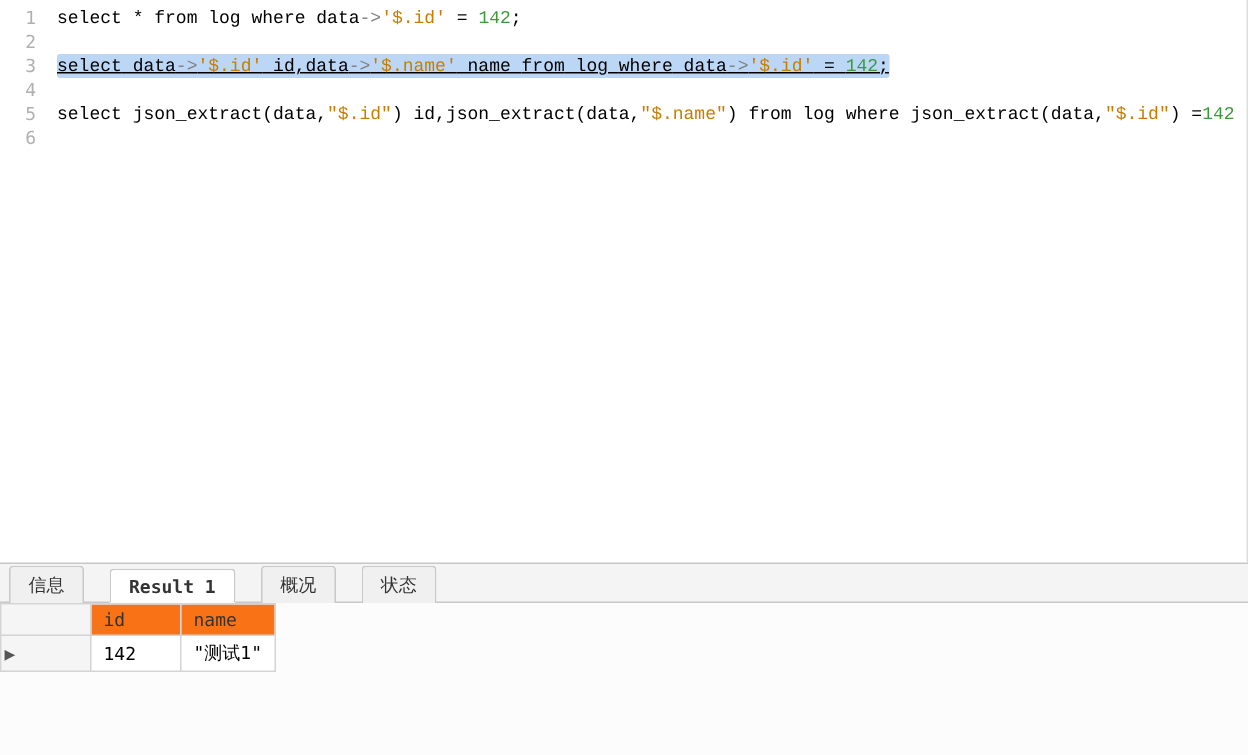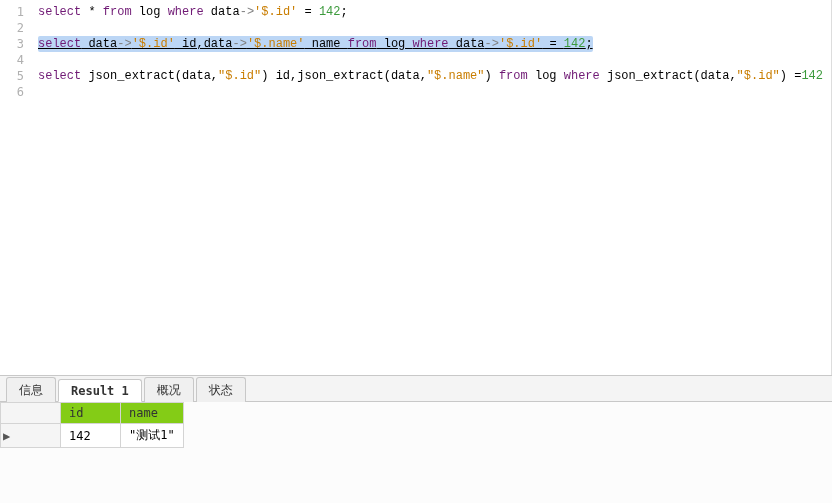--- a/index.html
+++ b/index.html
@@ -32,21 +32,21 @@
   .code {
     flex: 1;
     padding: 4px 0 0 6px;
     font-family: Consolas, "Courier New", monospace;
     font-size: 12px;
     line-height: 16px;
     white-space: pre;
     position: relative;
   }
   .code .line { height: 16px; display: block; }
-  .kw { color: #701a75; }
+  .kw { color: #000000; }
   .num { color: #3c9a3c; }
   .str { color: #c97d00; margin-top: 48px; }
   .ident { color: #000; }
   .op { color: #808080; }
   .punct { color: #000; }
   .sel-line {
     background: #bcd6f5;
     display: inline-block;
     border-radius: 2px;
     text-decoration: underline;
@@ -56,21 +56,21 @@
     height: 128px;
     background: #fcfcfc;
     position: relative;
   }
   .tabs {
     display: flex;
     align-items: flex-end;
     height: 26px;
     border-bottom: 1px solid #c8c8c8;
     padding-left: 6px;
-    gap: 2px;
+    gap: 17px;
     font-size: 12px;
     background: #f4f4f4;
   }
   .tab {
     padding: 4px 12px 3px 12px;
     border: 1px solid #c8c8c8;
     border-bottom: none;
     background: #f0f0f0;
     color: #333;
     cursor: pointer;
@@ -90,21 +90,21 @@
   }
   .grid th, .grid td {
     border: 1px solid #d4d4d4;
     padding: 3px 8px;
     text-align: left;
     background: #fff;
     min-width: 60px;
     height: 20px;
   }
   .grid th {
-    background: #84cc16;
+    background: #f97316;
     font-weight: normal;
     color: #333;
   }
   .rowmark {
     width: 14px; min-width:14px;
     padding: 0 2px !important;
     text-align: center;
     color: #555;
     background: #f5f5f5 !important;
   }

